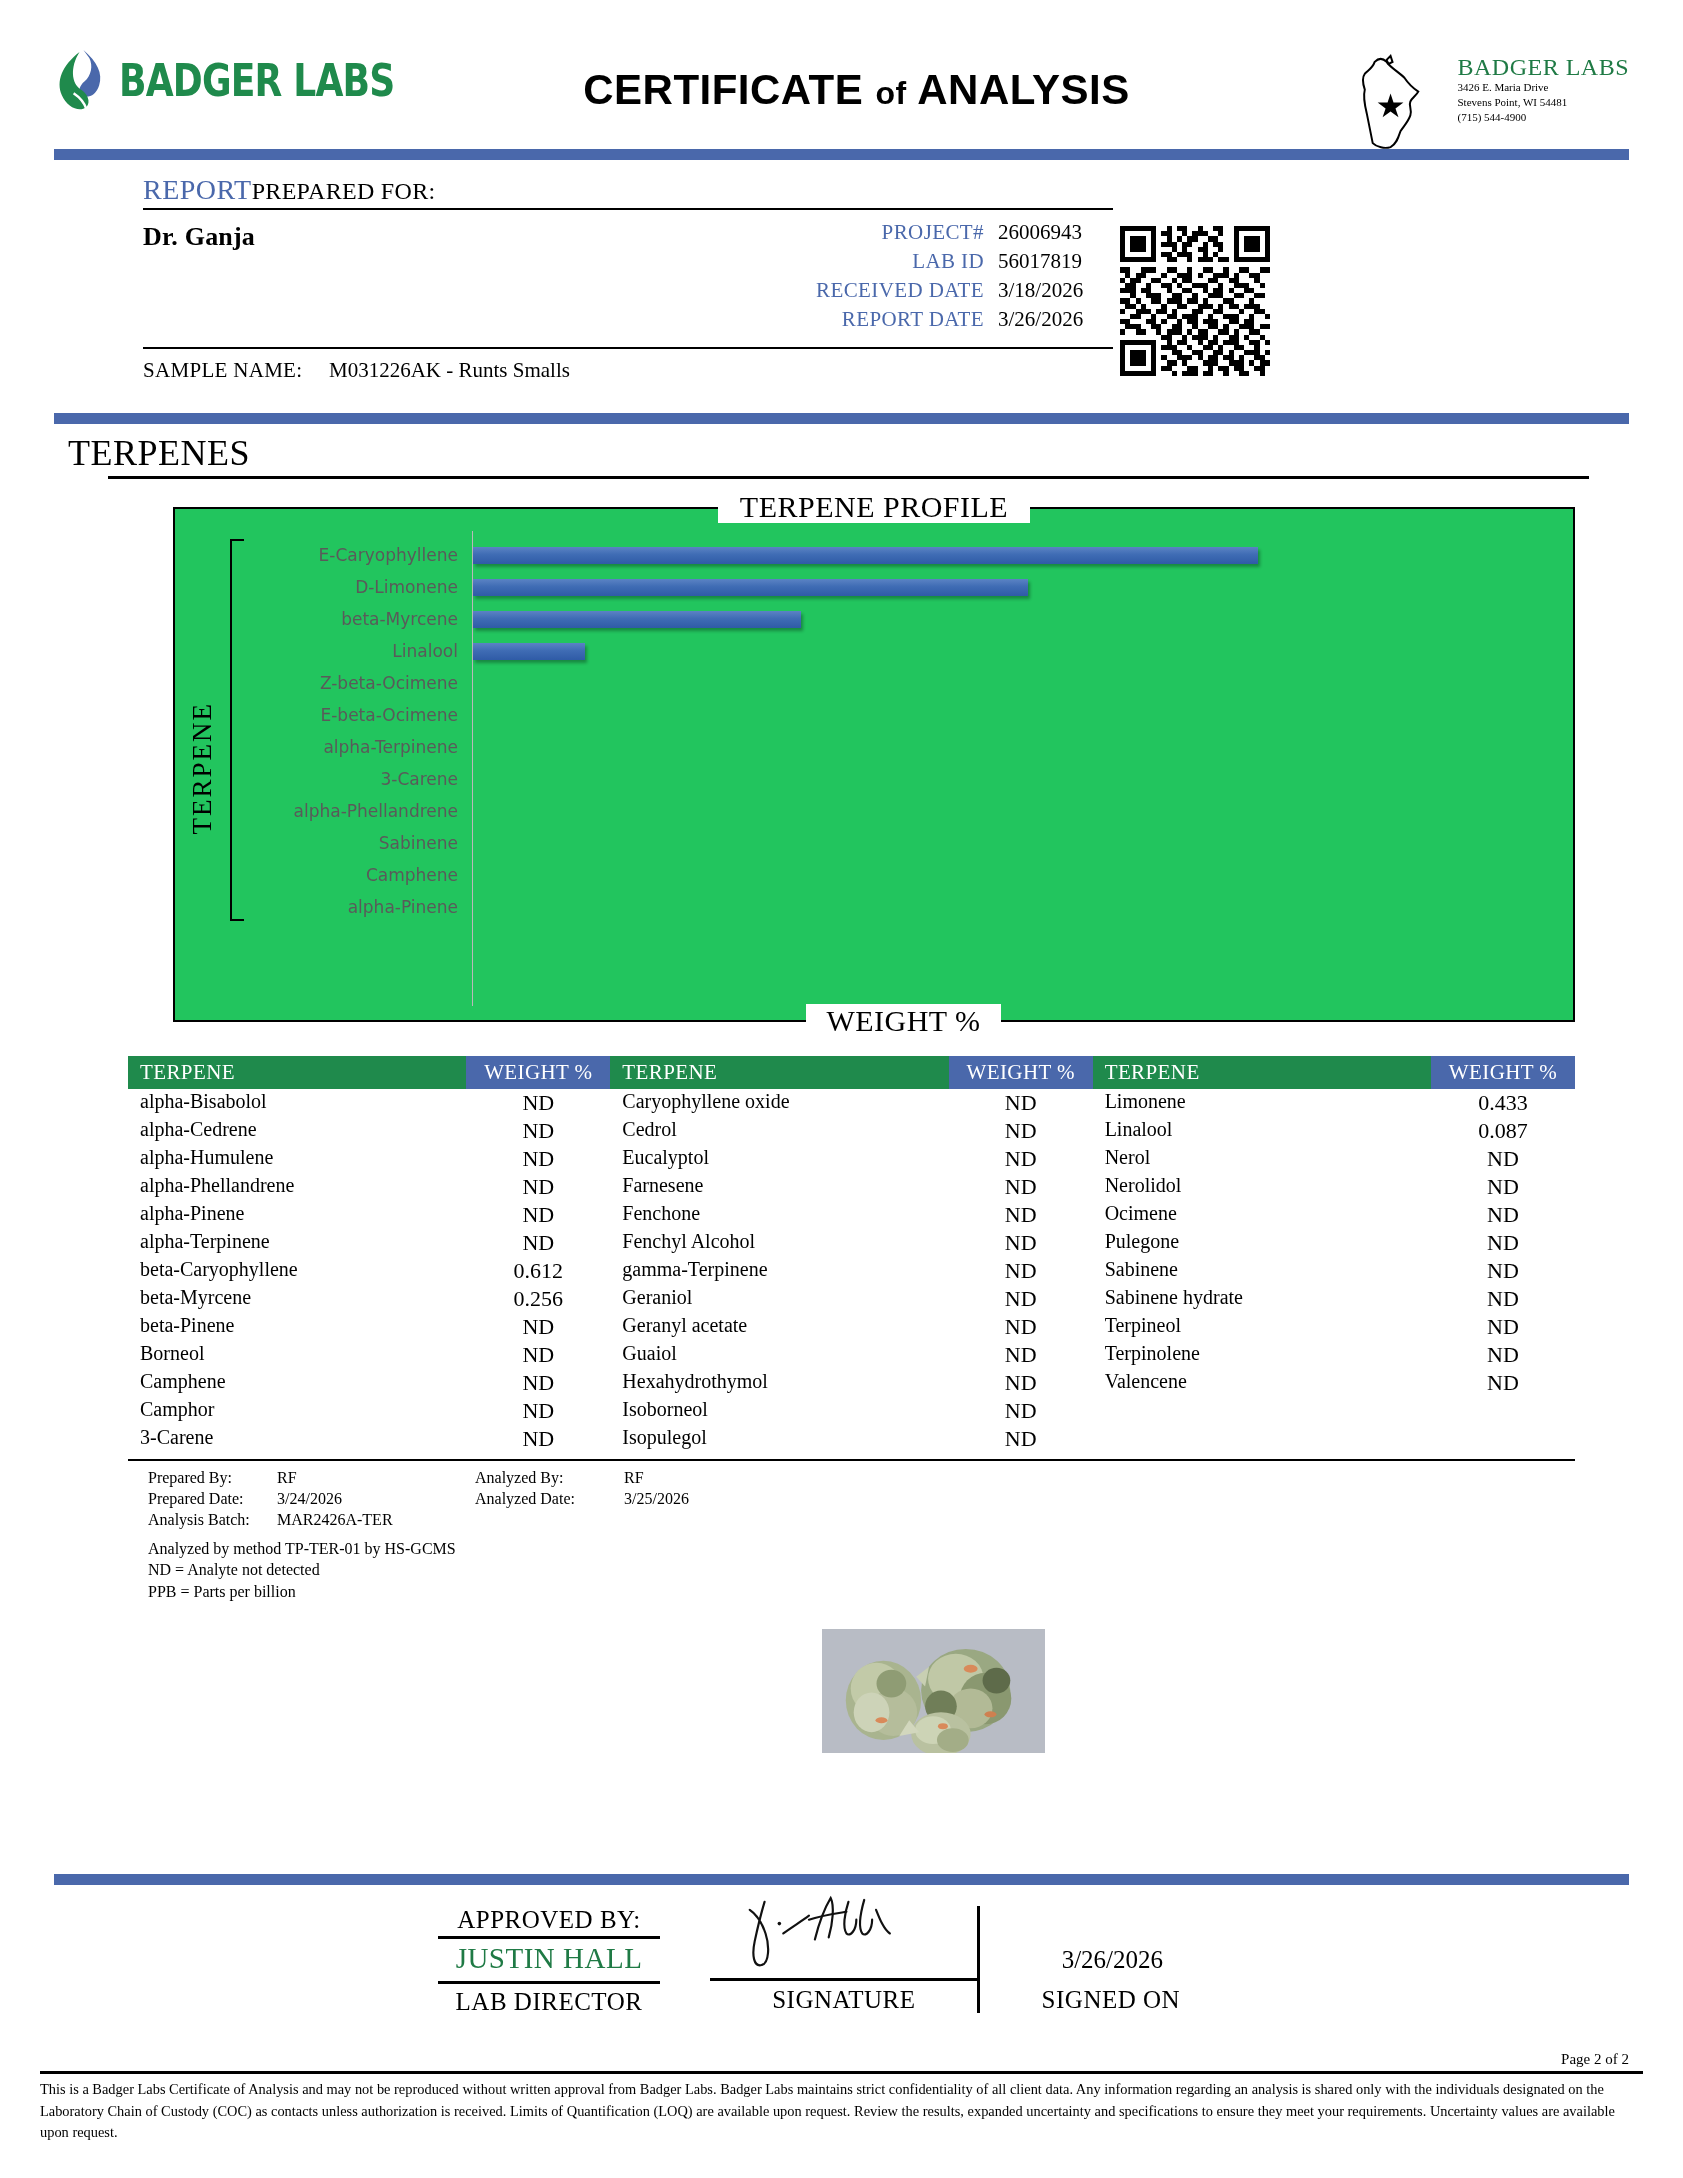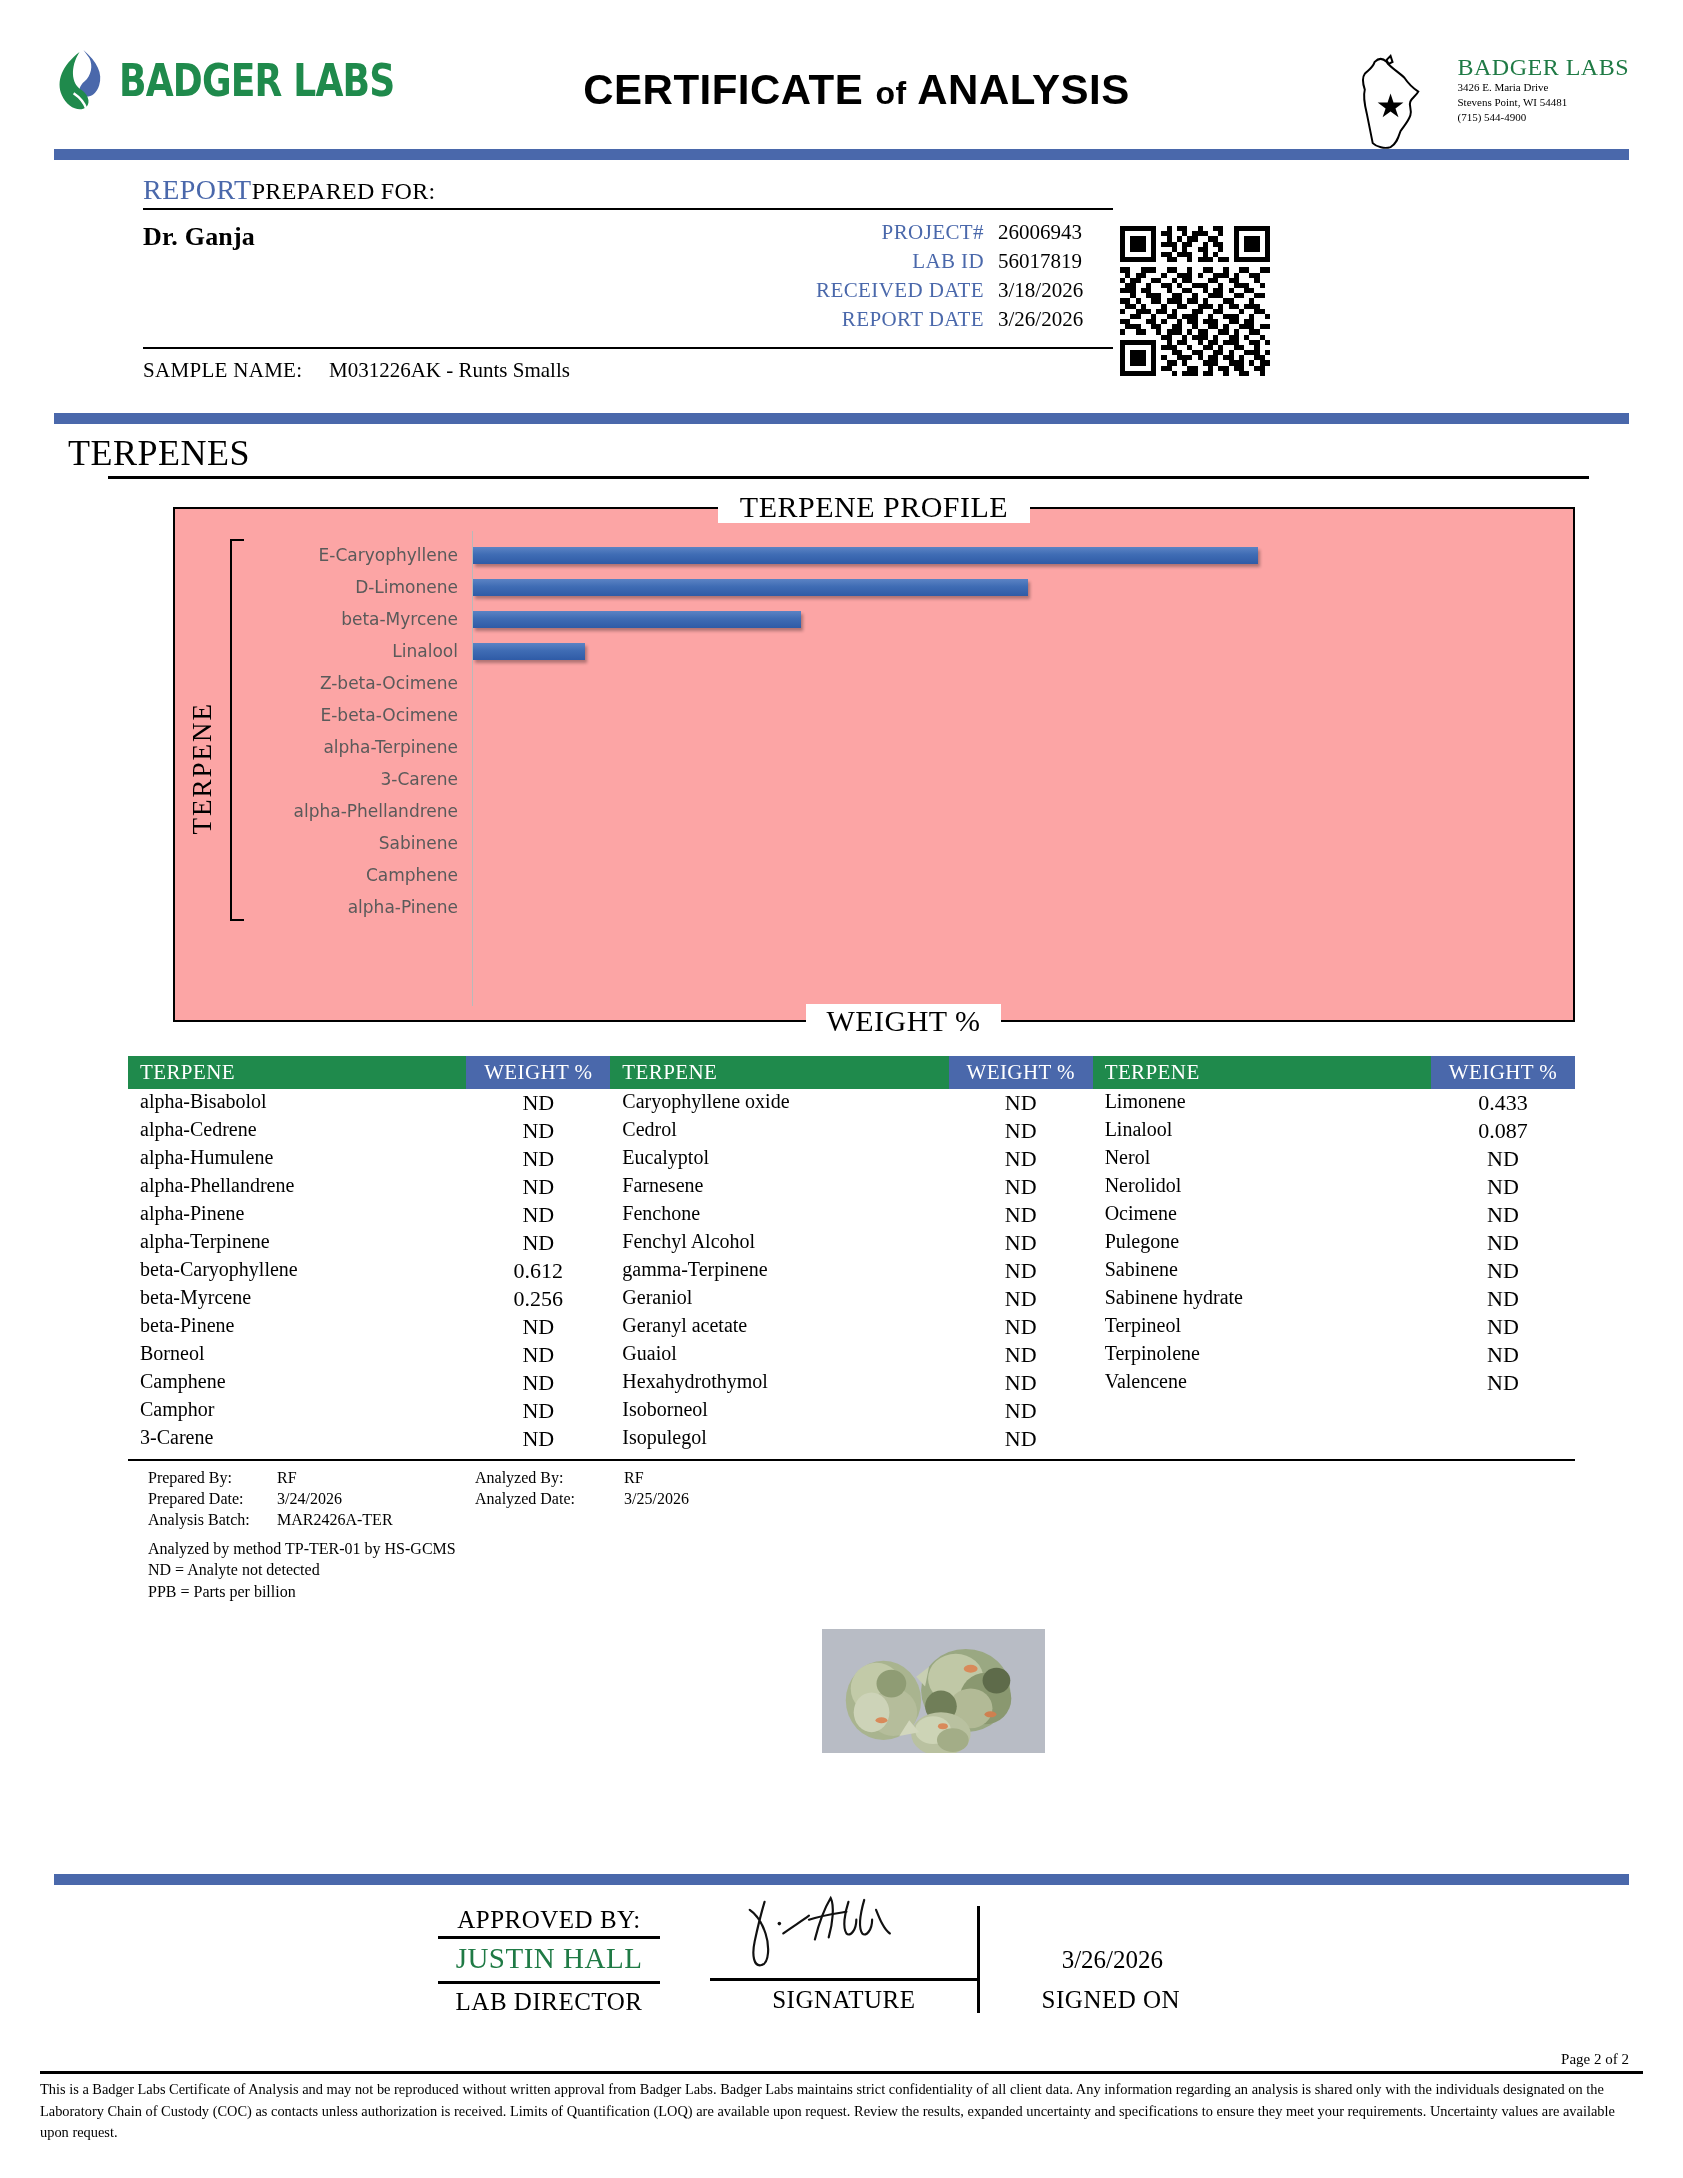--- a/index.html
+++ b/index.html
@@ -48,21 +48,21 @@
   .sample-row .lbl { font-size:21px; letter-spacing:0.3px; width:168px; }
   .sample-row .val { font-size:21px; padding-left:18px; }
   .qr { position:absolute; left:1117px; top:226px; width:156px; height:150px; }
 
   
   .section-title { font-size:36px; letter-spacing:0.5px; padding:8px 0 2px 14px; }
   .section-rule { height:3px; background:#000; margin:0 40px 0 54px; }
 
   
   .chart-outer { margin:28px 54px 0 119px; border:2.2px solid #000; height:515px;
-                 position:relative; background:#fca5a5; }
+                 position:relative; background:#22c55e; }
   .chart-title { position:absolute; top:-19px; left:0; right:0; text-align:center; }
   .chart-title span { background:#fff; padding:0 22px; font-size:30px; letter-spacing:0.5px; }
   .chart-inner { position:absolute; left:0; top:22px; right:10px; bottom:14px; display:flex; }
   .y-axis-title { width:55px; display:flex; align-items:center; justify-content:center; }
   .y-axis-title span { writing-mode:vertical-rl; transform:rotate(180deg);
                        font-size:27px; letter-spacing:2px; }
   .y-bracket { width:14px; border-left:2.2px solid #000; border-top:2.2px solid #000;
                border-bottom:2.2px solid #000; margin:8px 0 85px 0; }
   .cat-col { width:228px; padding-top:8px; }
   .cat { height:32px; line-height:32px; text-align:right; padding-right:14px;

